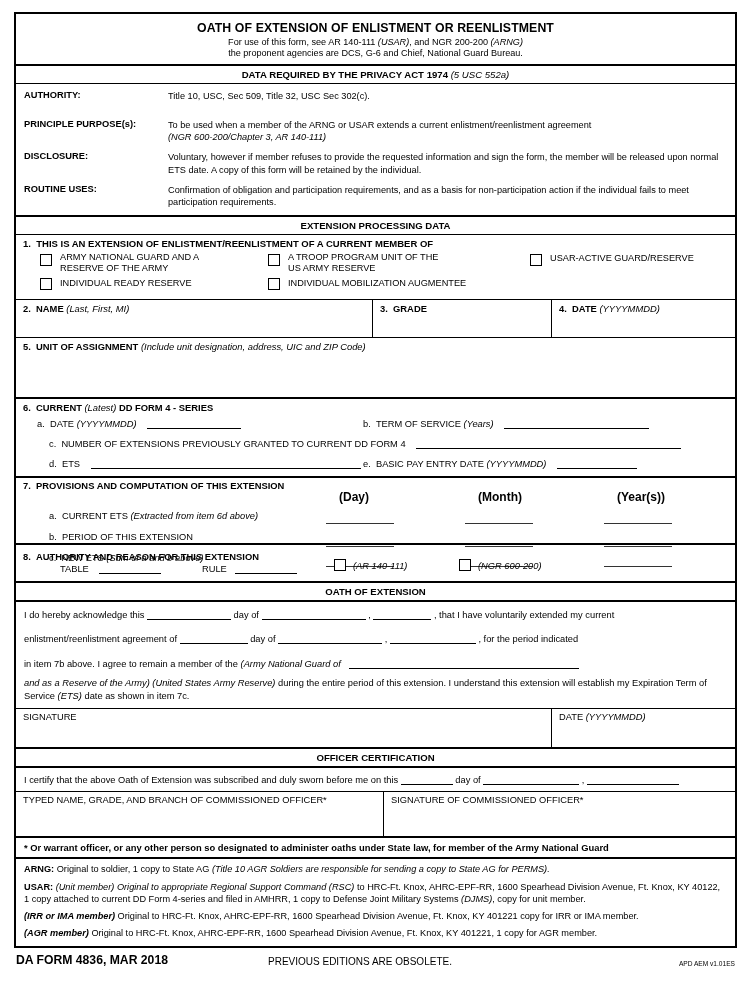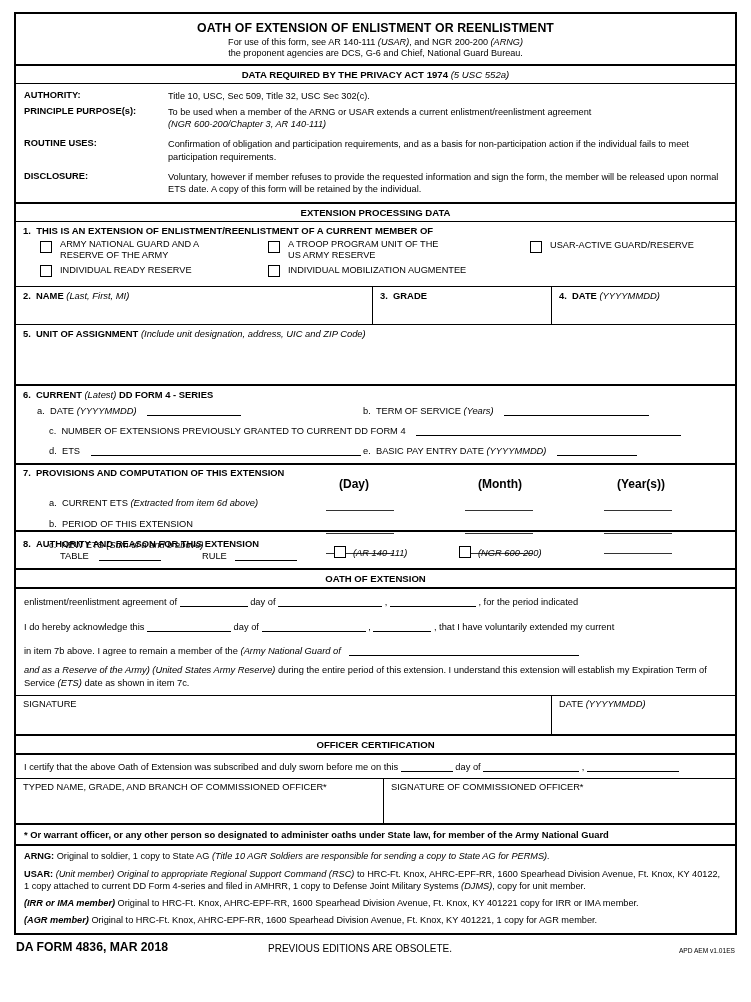--- a/index.html
+++ b/index.html
@@ -96,34 +96,34 @@
       <div class="title-sub2">the proponent agencies are DCS, G-6 and Chief, National Guard Bureau.</div>
     </div>
 
     <div class="row band"><span>DATA REQUIRED BY THE PRIVACY ACT 1974 </span><span class="i" style="font-weight:normal">(5 USC 552a)</span></div>
 
     <div class="row bandrow pa">
       <div class="pa-line">
         <div class="pa-lab">AUTHORITY:</div>
         <div class="pa-val">Title 10, USC, Sec 509, Title 32, USC Sec 302(c).</div>
       </div>
-      <div class="pa-line" style="margin-top:2px">
+      <div class="pa-line" style="margin-top:15px">
         <div class="pa-lab">PRINCIPLE PURPOSE(s):</div>
         <div class="pa-val">
           <span>To be used when a member of the ARNG or USAR extends a current enlistment/reenlistment agreement</span><br>
           <span class="i">(NGR 600-200/Chapter 3, AR 140-111)</span>
         </div>
       </div>
       <div class="pa-line" style="margin-top:6px">
+        <div class="pa-lab">DISCLOSURE:</div>
+        <div class="pa-val">Voluntary, however if member refuses to provide the requested  information and sign the form, the member will be released upon normal ETS date. A copy of this form will be retained by the individual.</div>
+      </div>
+      <div class="pa-line" style="margin-top:6px">
         <div class="pa-lab">ROUTINE USES:</div>
         <div class="pa-val">Confirmation of obligation and participation requirements, and as a basis for non-participation action if the individual fails to meet participation requirements.</div>
-      </div>
-      <div class="pa-line" style="margin-top:6px">
-        <div class="pa-lab">DISCLOSURE:</div>
-        <div class="pa-val">Voluntary, however if member refuses to provide the requested  information and sign the form, the member will be released upon normal ETS date. A copy of this form will be retained by the individual.</div>
       </div>
     </div>
 
     <div class="row band">EXTENSION PROCESSING DATA</div>
 
     <div class="row">
       <div class="item-head"><span class="num">1.</span>&nbsp;&nbsp;<span>THIS IS AN EXTENSION OF ENLISTMENT/REENLISTMENT OF A CURRENT MEMBER OF</span></div>
       <div class="cbgrid">
 
         <div class="cbox" style="left:24px;top:3px"></div>
@@ -229,40 +229,40 @@
       <div class="cbox" style="left:318px;top:14px"></div>
       <div style="position:absolute;left:337px;top:16px;font-size:9.3px" class="i">(AR 140-111)</div>
 
       <div class="cbox" style="left:443px;top:14px"></div>
       <div style="position:absolute;left:462px;top:16px;font-size:9.3px" class="i">(NGR 600-200)</div>
     </div>
 
     <div class="row bandrow band">OATH OF EXTENSION</div>
 
     <div class="row" style="padding:8px 8px 2px 8px">
+      <div style="font-size:9.3px;line-height:1.0;margin-bottom:14px">
+        <span>I do hereby acknowledge this</span>
+        <span class="ul" style="width:84px"></span>
+        <span>day of</span>
+        <span class="ul" style="width:104px"></span>
+        <span>,</span>
+        <span class="ul" style="width:58px"></span>
+        <span>,  that I have voluntarily extended my current</span>
+      </div>
+
       <div style="font-size:9.3px;line-height:1.0;margin-bottom:15px">
         <span>enlistment/reenlistment agreement of</span>
         <span class="ul" style="width:68px"></span>
         <span>day of</span>
         <span class="ul" style="width:104px"></span>
         <span>,</span>
         <span class="ul" style="width:86px"></span>
         <span>, for the period indicated</span>
       </div>
 
-      <div style="font-size:9.3px;line-height:1.0;margin-bottom:14px">
-        <span>I do hereby acknowledge this</span>
-        <span class="ul" style="width:84px"></span>
-        <span>day of</span>
-        <span class="ul" style="width:104px"></span>
-        <span>,</span>
-        <span class="ul" style="width:58px"></span>
-        <span>,  that I have voluntarily extended my current</span>
-      </div>
-
       <div style="font-size:9.3px;line-height:1.0;margin-bottom:8px">
         <span>in item 7b above.  I agree to remain a member of the </span><span class="i">(Army National Guard of</span>
         <span class="ul" style="width:230px;margin-left:6px"></span>
       </div>
 
       <div style="font-size:9.3px;line-height:1.42;padding-bottom:3px">
         <span class="i">and as a Reserve of the Army) (United States Army Reserve)</span><span> during the entire period of this extension. I understand this extension will establish my</span>
         <span>Expiration Term of Service </span><span class="i">(ETS)</span><span> date as shown in item 7c.</span>
       </div>
     </div>

